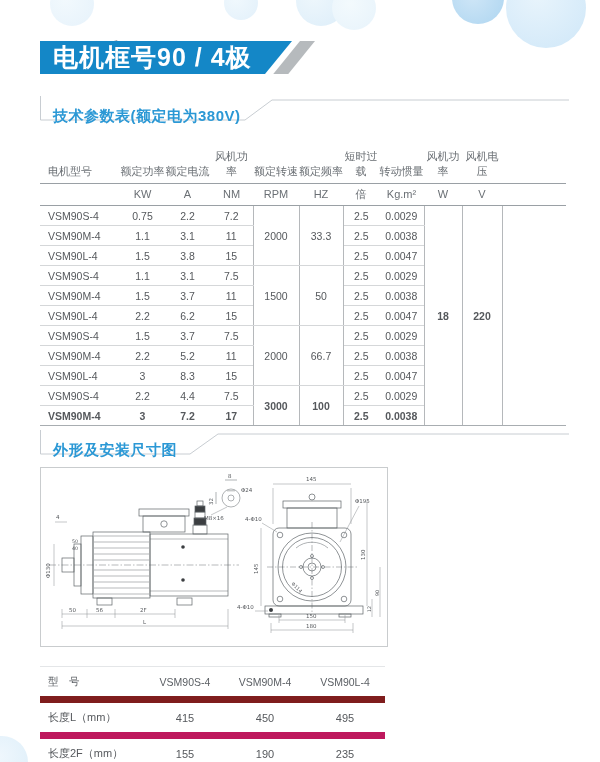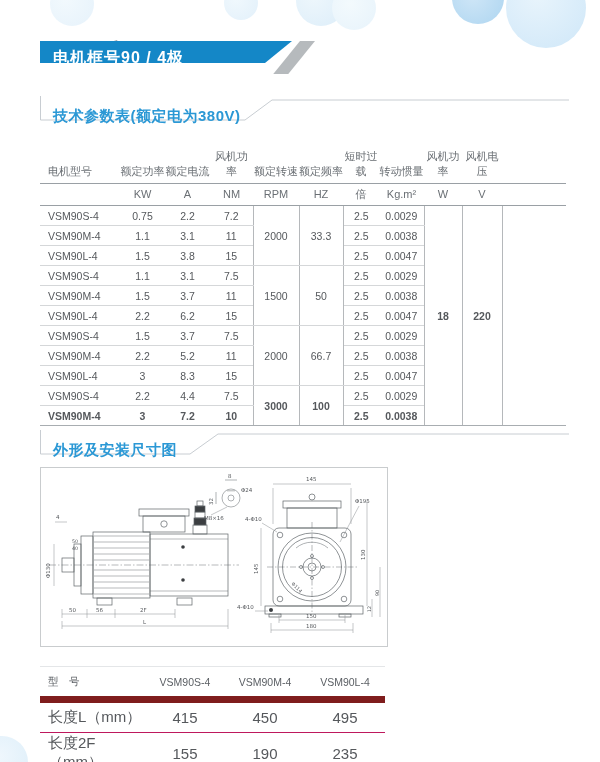--- a/index.html
+++ b/index.html
@@ -4,23 +4,23 @@
 <style>
   html,body{margin:0;padding:0;}
   body{
     width:600px;height:762px;position:relative;overflow:hidden;
     background:#ffffff;
     font-family:"Liberation Sans","DejaVu Sans",sans-serif;
   }
   .bubble{position:absolute;border-radius:50%;}
   
   .page-title{position:absolute;left:52px;top:9px;font-size:21px;color:#3f4347;letter-spacing:.5px;margin-top:28px;}
-  .banner{position:absolute;left:40px;top:41px;width:252px;height:22px;
+  .banner{position:absolute;left:40px;top:41px;width:252px;height:33px;
     clip-path:polygon(0 0,100% 0,calc(100% - 27px) 100%,0 100%);
-    color:#fff;font-size:16px;font-weight:bold;line-height:33px;padding-left:13px;
+    color:#fff;font-size:25px;font-weight:bold;line-height:33px;padding-left:13px;
     letter-spacing:1px;box-sizing:border-box;}
   .banner-stripe{position:absolute;left:300px;top:41px;width:15px;height:33px;
     background:#b6babd;transform:skewX(-39deg);transform-origin:top left;}
   
   .section-hd{position:absolute;left:40px;width:530px;height:38px;}
   .section-hd svg{position:absolute;left:0;top:0;}
   .section-hd .txt{position:absolute;left:13px;top:5px;font-size:15px;font-weight:600;color:#2b98d5;letter-spacing:.5px;margin-top:14px;}
   
   .spec-wrap{position:absolute;left:40px;top:136px;}
   table.spec{border-collapse:collapse;width:526px;table-layout:fixed;}
@@ -39,22 +39,22 @@
   .draw-box{position:absolute;left:40px;top:467px;width:348px;height:180px;
     border:1px solid #c9ccce;box-sizing:border-box;background:#fff;}
   .draw-box svg{display:block;}
   .draw-box text{fill:#55585c;font-family:"DejaVu Sans",sans-serif;}
   
   .size-wrap{position:absolute;left:40px;top:666px;}
   table.size{border-collapse:collapse;width:345px;table-layout:fixed;}
   .size th{font-weight:normal;font-size:10.5px;color:#5c6065;height:27px;
     border-top:1px solid #e4e6e8;border-bottom:7px solid #7f1d1d;text-align:center;}
   .size th.lbl,.size td.lbl{text-align:left;padding-left:8px;}
-  .size td{font-size:15px;color:#55585c;height:27px;text-align:center;
-    border-bottom:1px solid #be185d;}
+  .size td{font-size:11px;color:#55585c;height:27px;text-align:center;
+    border-bottom:7px solid #be185d;}
 </style>
 </head>
 <body>
 
 <div class="bubble" style="left:50px;top:-18px;width:44px;height:44px;background:radial-gradient(circle at 35% 40%,#f2f9fd,#e6f2fb);"></div>
 <div class="bubble" style="left:224px;top:-14px;width:34px;height:34px;background:radial-gradient(circle at 35% 40%,#f0f8fd,#e2f0fa);"></div>
 <div class="bubble" style="left:296px;top:-24px;width:50px;height:50px;background:radial-gradient(circle at 35% 40%,#eef7fc,#dcedf9);"></div>
 <div class="bubble" style="left:332px;top:-14px;width:44px;height:44px;background:radial-gradient(circle at 40% 40%,#f3fafd,#e7f3fb);"></div>
 <div class="bubble" style="left:452px;top:-28px;width:52px;height:52px;background:radial-gradient(circle at 40% 45%,#cfe6f7,#add5f0);"></div>
 <div class="bubble" style="left:506px;top:-32px;width:80px;height:80px;background:radial-gradient(circle at 40% 35%,#e8f4fc,#cfe7f8);"></div>
@@ -203,21 +203,21 @@
       <td>7.5</td>
       <td class="grp bot" rowspan="2">3000</td>
       <td class="grp bot" rowspan="2">100</td>
       <td>2.5</td>
       <td>0.0029</td>
     </tr>
     <tr>
       <td class="model bot">VSM90M-4</td>
       <td class="bot">3</td>
       <td class="bot">7.2</td>
-      <td class="bot">10</td>
+      <td class="bot">17</td>
       <td class="bot">2.5</td>
       <td class="bot">0.0038</td>
     </tr>
   </tbody>
 </table>
 </div>
 
 <div class="section-hd" style="top:422px;">
   <svg width="530" height="38" viewBox="0 0 530 38">
     <polyline points="0.5,8 0.5,32 150,32 178,12 529,12" fill="none" stroke="#c8cdd2" stroke-width="1"></polyline>

